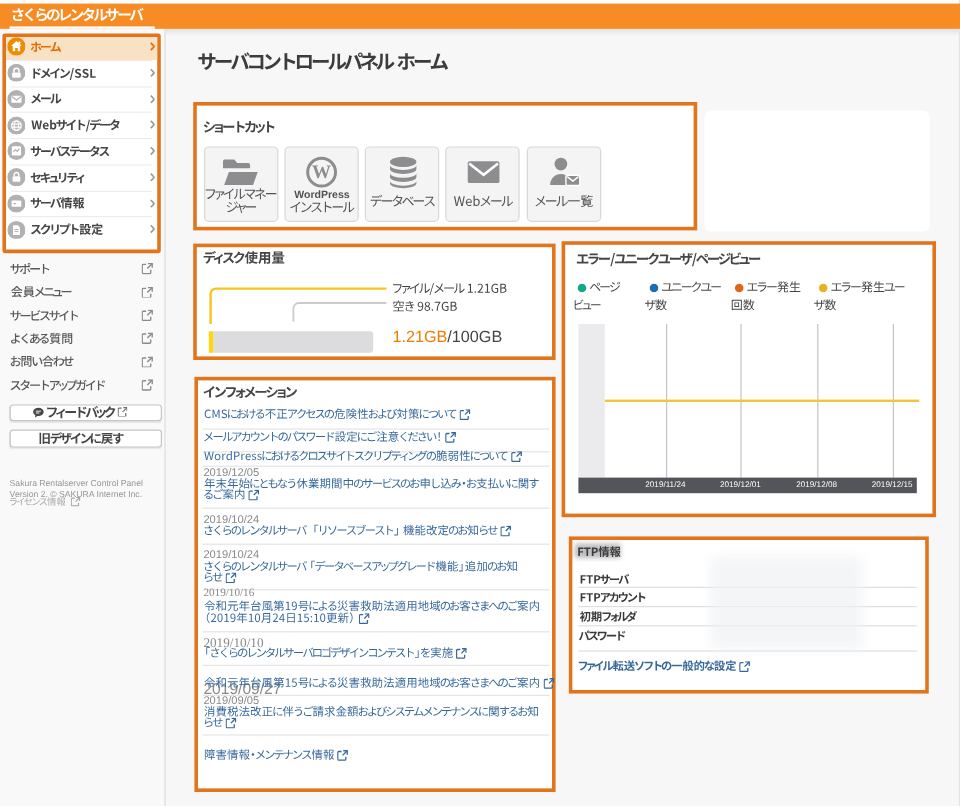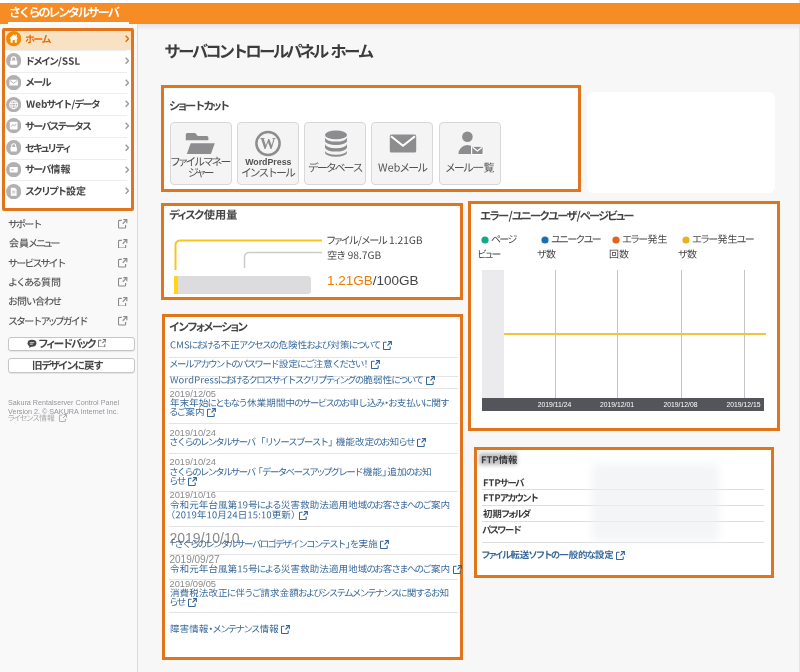--- a/index.html
+++ b/index.html
@@ -1071,21 +1071,21 @@
 <svg class="t" style="left:169.5px;top:475.8px;width:15.3px;height:9.5px" viewBox="0 -220 403 250" fill="#35679a">
     <use href="#g213" x="-25"></use>
     <use href="#g225" x="178"></use>
   </svg>
 <svg style="position:absolute;left:187.8px;top:476.7px" width="9" height="9" viewBox="0 0 10 10">
     <path d="M8 6.2V8.6a0.9 0.9 0 0 1-0.9 0.9H1.4A0.9 0.9 0 0 1 0.5 8.6V2.3a0.9 0.9 0 0 1 0.9-0.9H4" fill="none" stroke="#35679a" stroke-width="1.2"></path>
     <path d="M5.6 0.7H9.3V4.4" fill="none" stroke="#35679a" stroke-width="1.2"></path>
     <path d="M9 1L5 5" fill="none" stroke="#35679a" stroke-width="1.2"></path>
   </svg>
 <div style="position:absolute;left:169px;top:491px;width:289px;height:1px;background:#e4e4e6"></div>
-<div style="position:absolute;left:169.5px;top:490px;font-family:Liberation Sans, sans-serif;font-size:9.3px;color:#8a8a8c">2019/10/16</div>
+<div style="position:absolute;left:169.5px;top:490px;font-family:Liberation Serif, serif;font-size:9.3px;color:#8a8a8c">2019/10/16</div>
 <svg class="t" style="left:169.5px;top:499.8px;width:280.1px;height:9.5px" viewBox="0 -220 7371 250" fill="#35679a">
     <use href="#g229" x="0"></use>
     <use href="#g230" x="253"></use>
     <use href="#g231" x="506"></use>
     <use href="#g190" x="759"></use>
     <use href="#g232" x="1012"></use>
     <use href="#g233" x="1265"></use>
     <use href="#g234" x="1518"></use>
     <use href="#g111" x="1771"></use>
     <use href="#g118" x="1913"></use>
@@ -1134,21 +1134,21 @@
     <use href="#g255" x="2677"></use>
     <use href="#g256" x="2930"></use>
     <use href="#g257" x="3183"></use>
   </svg>
 <svg style="position:absolute;left:298.7px;top:510.7px" width="9" height="9" viewBox="0 0 10 10">
     <path d="M8 6.2V8.6a0.9 0.9 0 0 1-0.9 0.9H1.4A0.9 0.9 0 0 1 0.5 8.6V2.3a0.9 0.9 0 0 1 0.9-0.9H4" fill="none" stroke="#35679a" stroke-width="1.2"></path>
     <path d="M5.6 0.7H9.3V4.4" fill="none" stroke="#35679a" stroke-width="1.2"></path>
     <path d="M9 1L5 5" fill="none" stroke="#35679a" stroke-width="1.2"></path>
   </svg>
 <div style="position:absolute;left:169px;top:526px;width:289px;height:1px;background:#e4e4e6"></div>
-<div style="position:absolute;left:169.5px;top:530.0px;font-family:Liberation Sans, sans-serif;font-size:14px;color:#8a8a8c">2019/10/10</div>
+<div style="position:absolute;left:169.5px;top:530.0px;font-family:Liberation Serif, serif;font-size:11px;color:#8a8a8c">2019/10/10</div>
 <svg class="t" style="left:169.5px;top:539.3px;width:207.7px;height:9.5px" viewBox="0 -220 5466 250" fill="#35679a">
     <use href="#g217" x="-112"></use>
     <use href="#g174" x="116"></use>
     <use href="#g172" x="319"></use>
     <use href="#g213" x="522"></use>
     <use href="#g151" x="725"></use>
     <use href="#g214" x="928"></use>
     <use href="#g76" x="1131"></use>
     <use href="#g98" x="1334"></use>
     <use href="#g90" x="1537"></use>
@@ -1170,21 +1170,21 @@
     <use href="#g260" x="4735"></use>
     <use href="#g261" x="4963"></use>
     <use href="#g262" x="5216"></use>
   </svg>
 <svg style="position:absolute;left:380.2px;top:540.2px" width="9" height="9" viewBox="0 0 10 10">
     <path d="M8 6.2V8.6a0.9 0.9 0 0 1-0.9 0.9H1.4A0.9 0.9 0 0 1 0.5 8.6V2.3a0.9 0.9 0 0 1 0.9-0.9H4" fill="none" stroke="#35679a" stroke-width="1.2"></path>
     <path d="M5.6 0.7H9.3V4.4" fill="none" stroke="#35679a" stroke-width="1.2"></path>
     <path d="M9 1L5 5" fill="none" stroke="#35679a" stroke-width="1.2"></path>
   </svg>
 <div style="position:absolute;left:169px;top:554px;width:289px;height:1px;background:#e4e4e6"></div>
-<div style="position:absolute;left:169.5px;top:554.0px;font-family:'Liberation Sans',sans-serif;font-size:10px;color:#8a8a8c">2019/09/27</div>
+<div style="position:absolute;left:169.5px;top:566px;font-family:'Liberation Sans',sans-serif;font-size:13px;color:#8a8a8c">2019/09/27</div>
 <svg class="t" style="left:169.5px;top:563.8px;width:280.1px;height:9.5px" viewBox="0 -220 7371 250" fill="#35679a">
     <use href="#g229" x="0"></use>
     <use href="#g230" x="253"></use>
     <use href="#g231" x="506"></use>
     <use href="#g190" x="759"></use>
     <use href="#g232" x="1012"></use>
     <use href="#g233" x="1265"></use>
     <use href="#g234" x="1518"></use>
     <use href="#g111" x="1771"></use>
     <use href="#g253" x="1913"></use>

